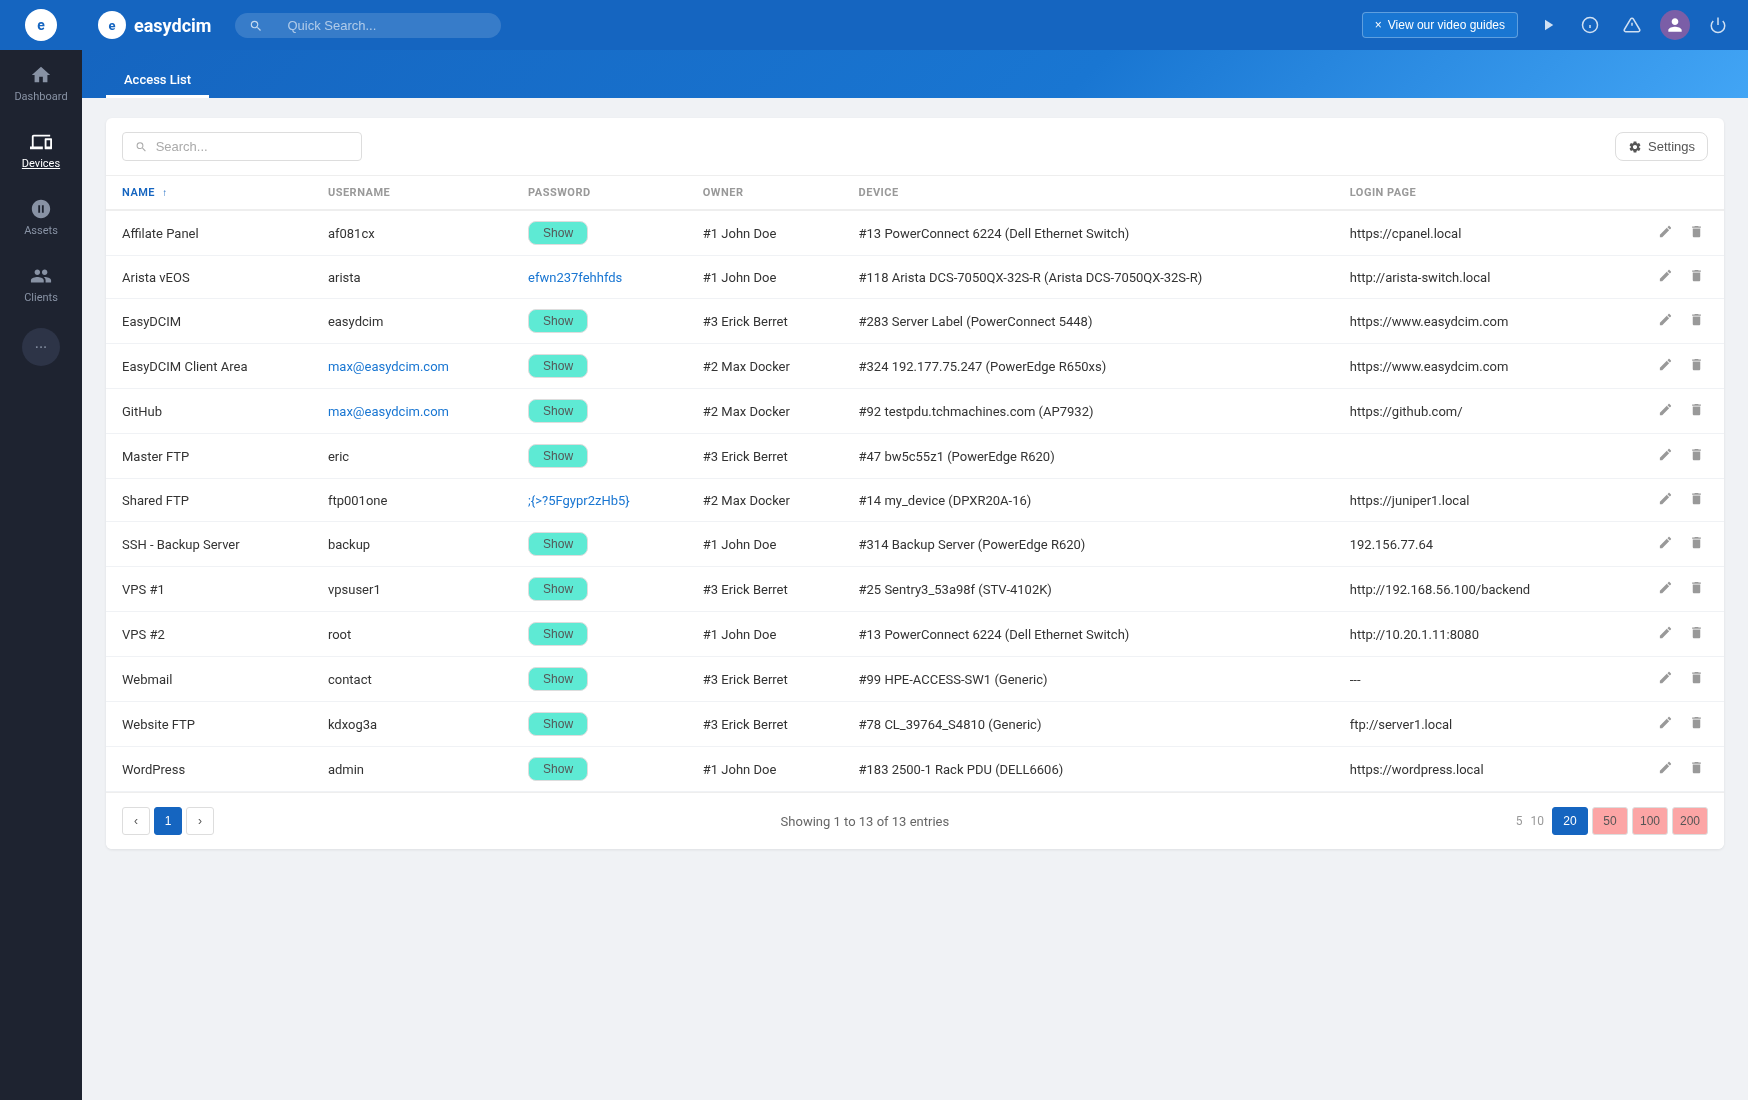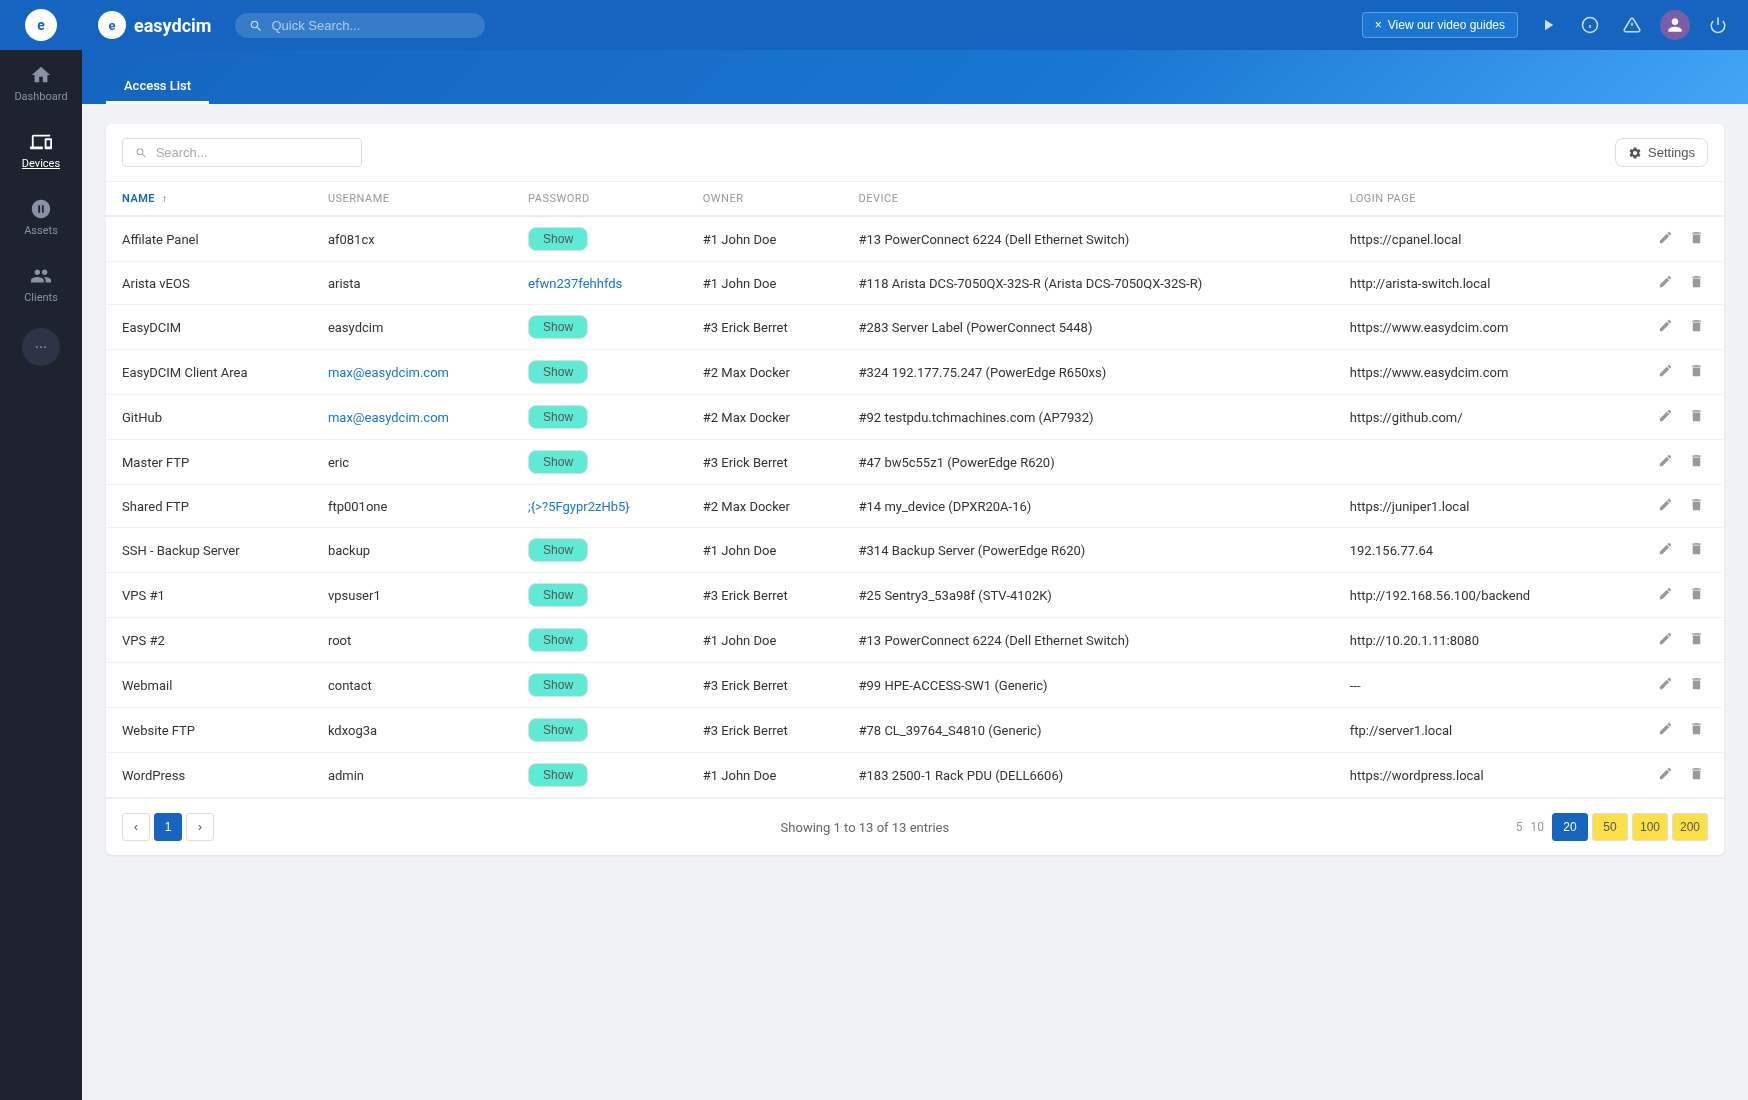--- a/index.html
+++ b/index.html
@@ -108,21 +108,21 @@
       font-size: 13px;
       font-weight: bold;
       color: #1565c0;
     }
     .topbar-search {
       display: flex;
       align-items: flex-end;
       background: rgba(255,255,255,0.15);
       border-radius: 20px;
       padding: 5px 14px;
-      gap: 8px;
+      gap: 24px;
       margin-left: 8px;
     }
     .topbar-search input {
       background: transparent;
       border: none;
       outline: none;
       color: rgba(255,255,255,0.8);
       font-size: 13px;
       width: 200px;
     }
@@ -194,21 +194,20 @@
       padding: 5px 14px;
       font-size: 13px;
       cursor: pointer;
       display: flex;
       align-items: center;
       gap: 6px;
     }
     .page-tabs {
       display: flex;
       gap: 0;
-      margin-top: 6px;
     }
     .page-tab {
       padding: 8px 18px;
       color: rgba(255,255,255,0.75);
       font-size: 13px;
       cursor: pointer;
       border-bottom: 3px solid transparent;
     }
     .page-tab.active {
       color: white;
@@ -279,21 +278,21 @@
       padding: 10px 16px;
       text-align: left;
       font-size: 11px;
       font-weight: 600;
       color: #1565c0;
       text-transform: uppercase;
       letter-spacing: 0.5px;
     }
     thead th.sort-active { color: #1565c0; }
     thead th .sort-arrow { margin-left: 4px; font-size: 10px; }
-    thead th.text-normal { color: #999; font-weight: 400; }
+    thead th.text-normal { color: #999; font-weight: 700; }
     tbody tr {
       border-bottom: 1px solid #f0f2f5;
     }
     tbody td {
       padding: 10px 16px;
       font-size: 13px;
       color: #333;
       vertical-align: middle;
     }
     .show-btn {
@@ -357,21 +356,21 @@
     }
     .page-size-options {
       display: flex;
       align-items: center;
       gap: 4px;
     }
     .page-size-btn {
       width: 36px;
       height: 28px;
       border: 1px solid #ddd;
-      background: #fde047;
+      background: #fca5a5;
       border-radius: 3px;
       cursor: pointer;
       font-size: 12px;
       color: #555;
     }
     .page-size-btn.active {
       background: #1565c0;
       color: white;
       border-color: #1565c0;
     }

